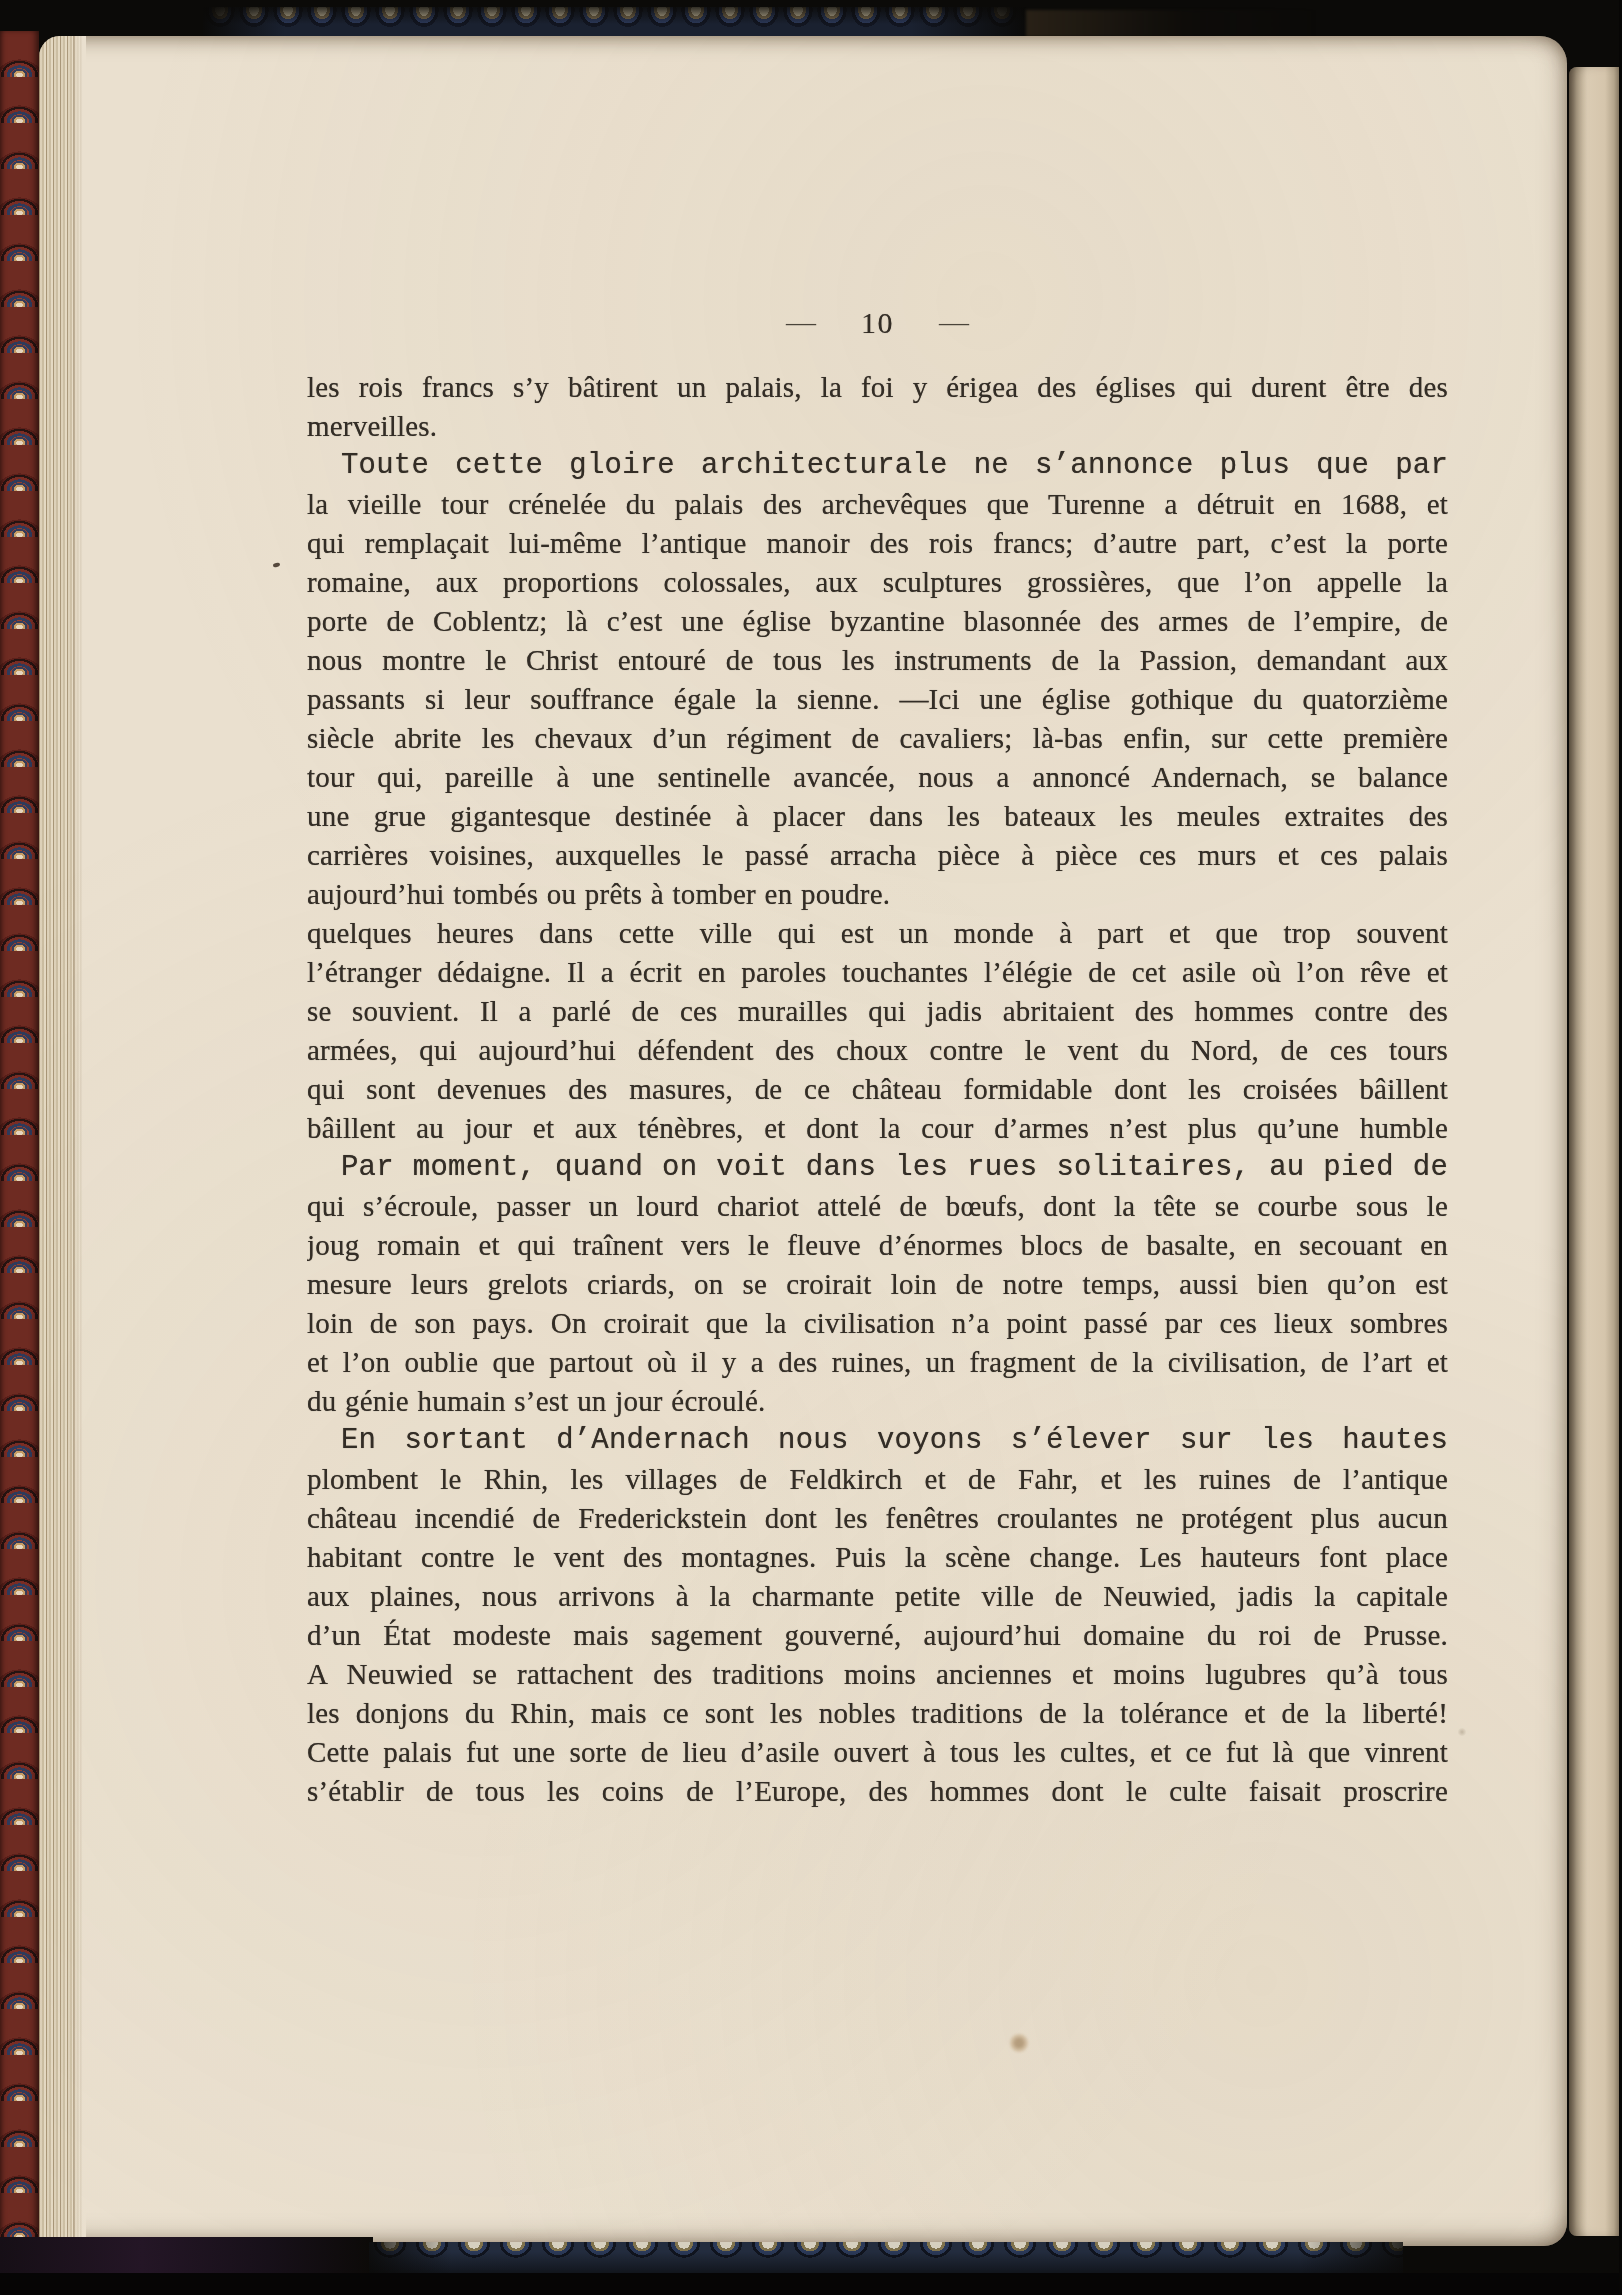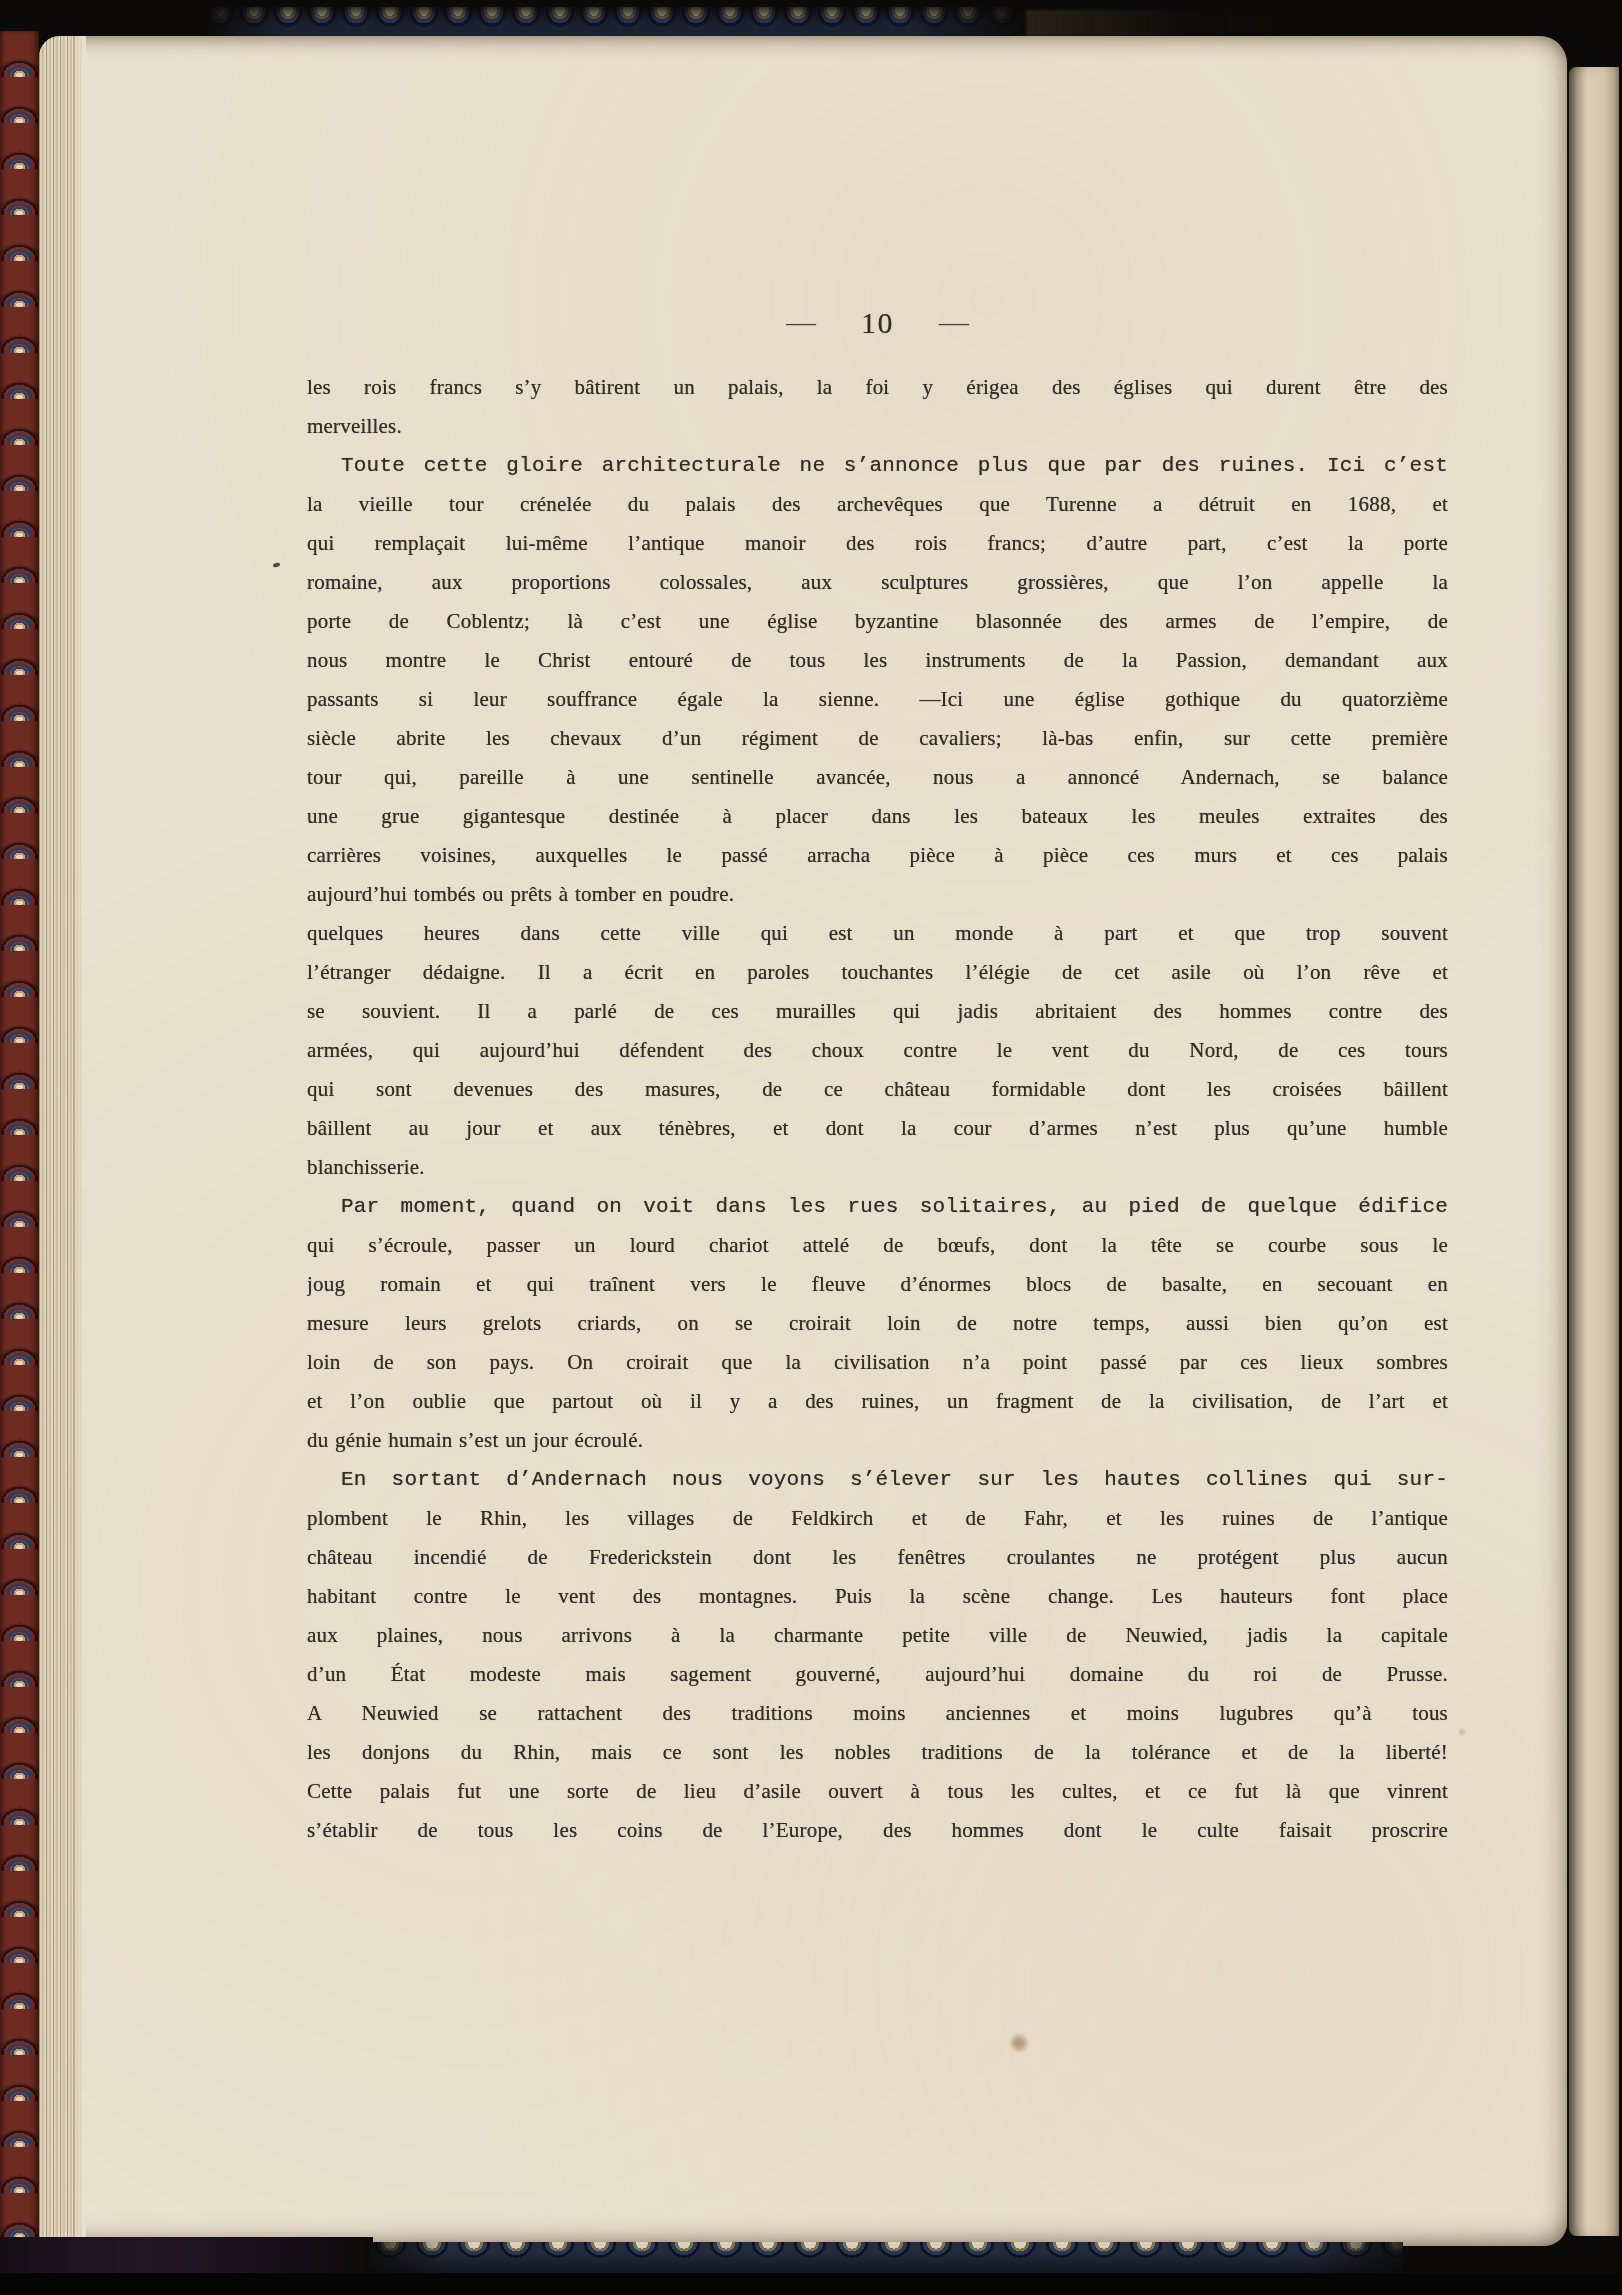--- a/index.html
+++ b/index.html
@@ -57,21 +57,21 @@
     background:radial-gradient(circle,rgba(124,108,84,.35),transparent 70%);}
 
   
   .pagenum{position:absolute;left:268px;top:268px;width:1141px;height:37px;
     display:flex;justify-content:center;align-items:center;gap:45px;
     font-size:30px;color:var(--ink,#332d26);}
   .pagenum .dash{color:#4a443a;transform:scaleY(.85);}
   .pagenum .num{letter-spacing:1.6px;text-shadow:0 0 0.8px rgba(51,45,36,.6);}
 
   .text-block{position:absolute;left:268px;top:332px;width:1141px;
-    font-size:21px;line-height:39px;color:var(--ink,#332d26);
+    font-size:29px;line-height:39px;color:var(--ink,#332d26);
     letter-spacing:0.2px;word-spacing:1.2px;
     text-shadow:0 0 0.7px rgba(46,40,32,.72);}
   .line{height:39px;overflow:hidden;text-align:justify;text-align-last:justify;}
   .line.endline{text-align-last:left;}
   .line.indent{text-indent:34px;font-family:Liberation Mono, monospace;}
 
   
   .facing-page{position:absolute;left:1569px;top:67px;width:50px;height:2169px;
     border-radius:8px 0 0 8px;
     background:linear-gradient(90deg,#8d7f6a 0,#c3b399 7.3px,#dbccb4 18px,#d5c5ac 36px,#b4a58c 45px,#857762 50px);
@@ -123,21 +123,20 @@
         <div class="line">tour qui, pareille à une sentinelle avancée, nous a annoncé Andernach, se balance</div>
         <div class="line">une grue gigantesque destinée à placer dans les bateaux les meules extraites des</div>
         <div class="line">carrières voisines, auxquelles le passé arracha pièce à pièce ces murs et ces palais</div>
         <div class="line endline">aujourd’hui tombés ou prêts à tomber en poudre.</div>
         <div class="line">quelques heures dans cette ville qui est un monde à part et que trop souvent</div>
         <div class="line">l’étranger dédaigne. Il a écrit en paroles touchantes l’élégie de cet asile où l’on rêve et</div>
         <div class="line">se souvient. Il a parlé de ces murailles qui jadis abritaient des hommes contre des</div>
         <div class="line">armées, qui aujourd’hui défendent des choux contre le vent du Nord, de ces tours</div>
         <div class="line">qui sont devenues des masures, de ce château formidable dont les croisées bâillent</div>
         <div class="line">bâillent au jour et aux ténèbres, et dont la cour d’armes n’est plus qu’une humble</div>
-        <div class="line endline">blanchisserie.</div>
         <div class="line indent">Par moment, quand on voit dans les rues solitaires, au pied de quelque édifice</div>
         <div class="line">qui s’écroule, passer un lourd chariot attelé de bœufs, dont la tête se courbe sous le</div>
         <div class="line">joug romain et qui traînent vers le fleuve d’énormes blocs de basalte, en secouant en</div>
         <div class="line">mesure leurs grelots criards, on se croirait loin de notre temps, aussi bien qu’on est</div>
         <div class="line">loin de son pays. On croirait que la civilisation n’a point passé par ces lieux sombres</div>
         <div class="line">et l’on oublie que partout où il y a des ruines, un fragment de la civilisation, de l’art et</div>
         <div class="line endline">du génie humain s’est un jour écroulé.</div>
         <div class="line indent">En sortant d’Andernach nous voyons s’élever sur les hautes collines qui sur-</div>
         <div class="line">plombent le Rhin, les villages de Feldkirch et de Fahr, et les ruines de l’antique</div>
         <div class="line">château incendié de Frederickstein dont les fenêtres croulantes ne protégent plus aucun</div>

